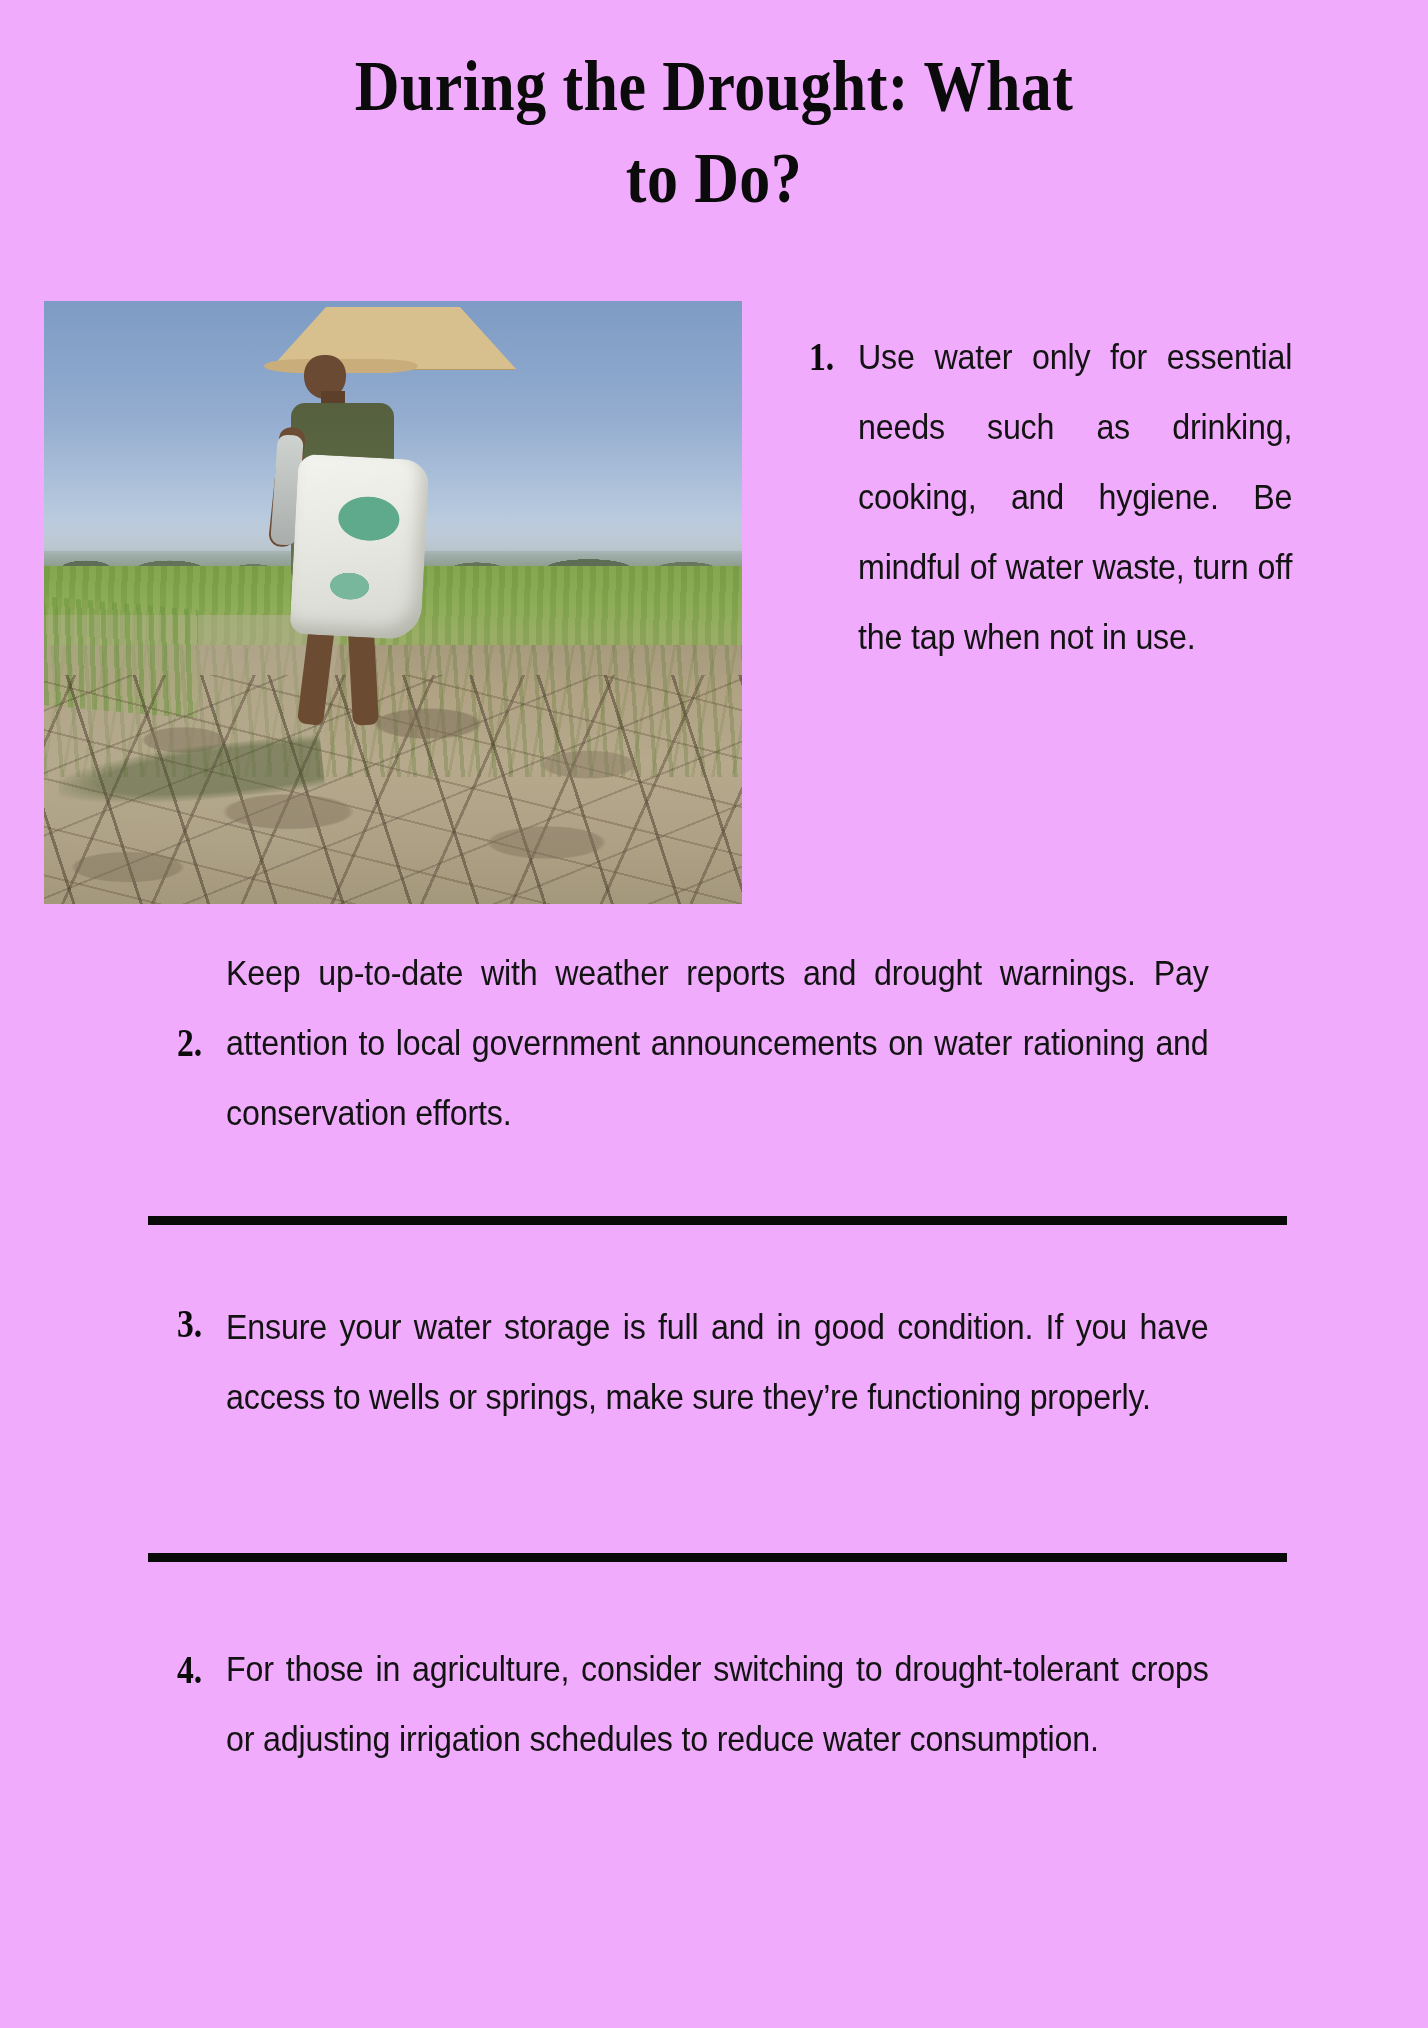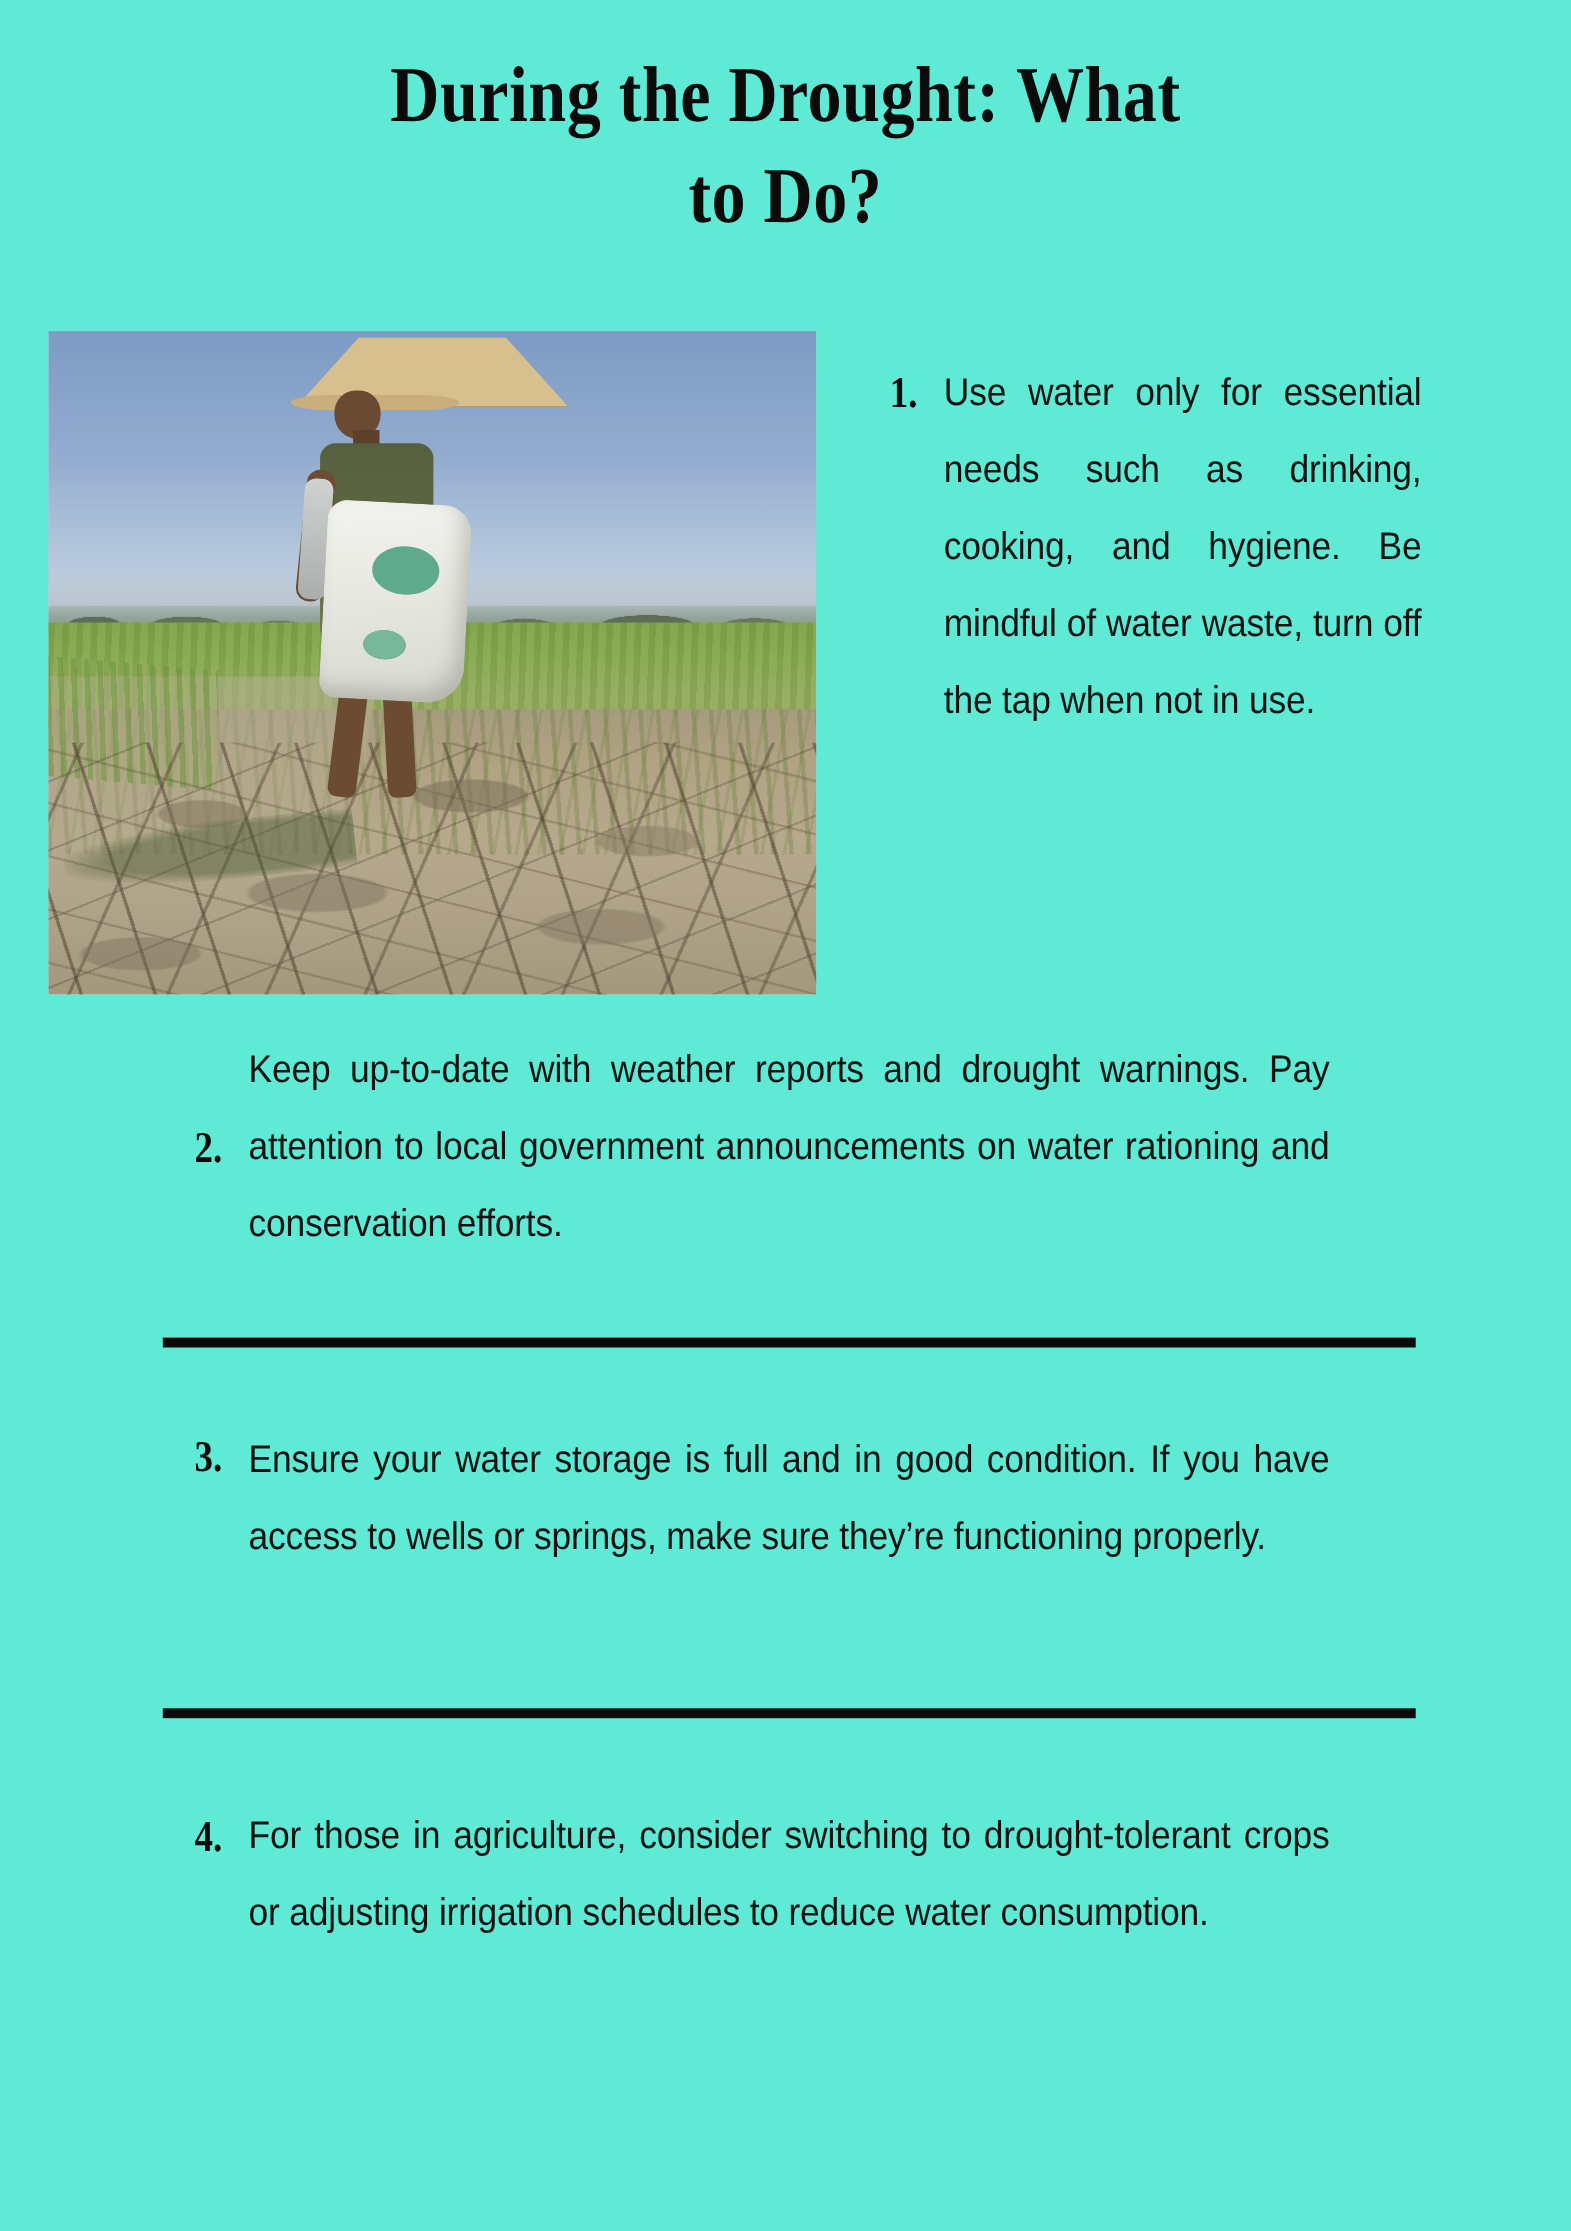--- a/index.html
+++ b/index.html
@@ -11,21 +11,21 @@
     width: 1428px;
     height: 2028px;
     background: #ffffff;
     font-family: "Liberation Sans", sans-serif;
   }
 
   .poster {
     position: relative;
     width: 1428px;
     height: 2028px;
-    background: #5eead4;
+    background: #f0abfc;
     box-sizing: border-box;
     overflow: hidden;
   }
 
   
   .title-block {
     position: absolute;
     left: 150px;
     top: 40px;
     width: 1128px;

